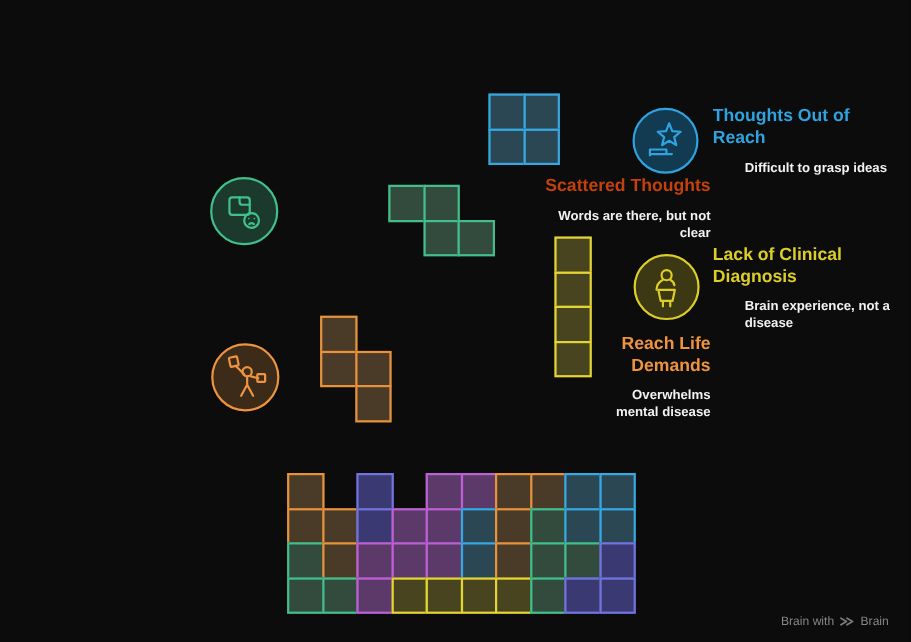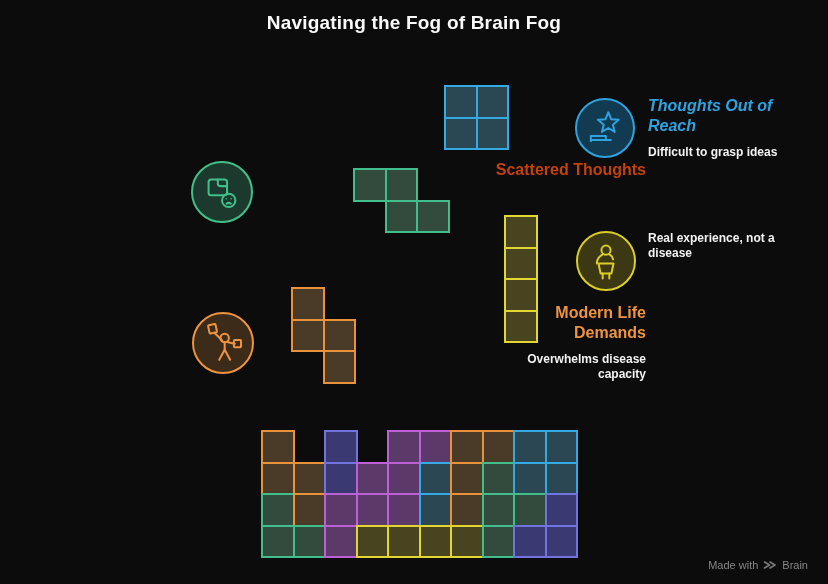--- a/index.html
+++ b/index.html
@@ -7,91 +7,92 @@
     position:relative;width:828px;height:584px;overflow:hidden;
     background:#0C0C0C;font-family:"Liberation Sans",sans-serif;
   }
   .page-title{
     position:absolute;top:12px;left:0;width:100%;text-align:center;
     color:#FAFAFA;font-size:19px;font-weight:700;letter-spacing:.2px;
   }
   .item{position:absolute;left:0;top:0;width:0;height:0;}
   .txt{position:absolute;}
   .heading{font-size:16px;font-weight:700;line-height:20px;}
-  .subtitle{color:#F2F2F2;font-size:12px;font-weight:600;line-height:15px;margin-top:9px;}
+  .subtitle{color:#F2F2F2;font-size:12px;font-weight:600;line-height:15px;margin-top:9px;margin-left:29px;}
   .t-right{text-align:right;}
   .circle{
     position:absolute;border-radius:50%;border:2.5px solid;box-sizing:border-box;
     display:flex;align-items:center;justify-content:center;
   }
   .circle svg{display:block;}
   .tetris-layer{position:absolute;left:0;top:0;width:0;height:0;}
   .cell{position:absolute;border:2px solid;box-sizing:border-box;}
   .watermark{
     position:absolute;right:20px;bottom:13px;color:#868686;font-size:11px;
     display:flex;align-items:center;gap:5px;
   }
   .watermark svg{display:block;opacity:.9;}
 </style>
 </head>
 <body>
 
 <div class="canvas">
 
-  <div class="page-title">Navigating the Fog of Brain Fog</div>
 
   <div class="item">
     <div class="txt t-right" style="left:476px;top:160px;width:170px;">
       <div class="heading" style="color: #c2410c;">Scattered Thoughts</div>
+      <div class="subtitle" style="margin-left:14px;">Words are there, but not clear</div>
     </div>
     <div class="circle" style="left: 191px; top: 161px; width: 62px; height: 62px; border-color: rgb(65, 192, 140); background: rgb(27, 58, 45); color: rgb(65, 192, 140);">
       <svg width="52" height="52" viewBox="0 0 62 62" fill="none" stroke="currentColor" stroke-width="2.4" stroke-linecap="round" stroke-linejoin="round">
         <rect x="15" y="16" width="22" height="19" rx="3"></rect>
         <path d="M26 16 v5 a3 3 0 0 0 3 3 h8"></path>
         <circle cx="39" cy="41" r="8"></circle>
         <circle cx="36" cy="39" r="0.9" fill="currentColor" stroke="none"></circle>
         <circle cx="42" cy="39" r="0.9" fill="currentColor" stroke="none"></circle>
         <path d="M36.5 45 q2.5 -2 5 0"></path>
       </svg>
     </div>
   </div>
 
   <div class="item">
     <div class="txt" style="left:648px;top:96px;width:172px;">
-      <div class="heading" style="color: rgb(47, 163, 224); font-style: italic;">Thoughts Out of Reach</div>
+      <div class="heading" style="color: rgb(47, 163, 224);">Thoughts Out of Reach</div>
       <div class="subtitle">Difficult to grasp ideas</div>
     </div>
     <div class="circle" style="left: 575px; top: 98px; width: 60px; height: 60px; border-color: rgb(47, 163, 224); background: rgb(18, 58, 80); color: rgb(47, 163, 224);">
       <svg width="50" height="50" viewBox="0 0 60 60" fill="none" stroke="currentColor" stroke-width="2.4" stroke-linecap="round" stroke-linejoin="round">
         <path d="M34 11 L37.4 19.4 L46.5 20.1 L39.5 26 L41.7 34.7 L34 30 L26.3 34.7 L28.5 26 L21.5 20.1 L30.6 19.4 Z"></path>
         <path d="M13 46 v-6.5 h18 v4.5"></path>
         <path d="M13 44.5 h24"></path>
       </svg>
     </div>
   </div>
 
   <div class="item">
     <div class="txt" style="left:648px;top:222px;width:168px;">
-      <div class="subtitle">Real experience, not a disease</div>
+      <div class="heading" style="color: rgb(220, 206, 40);">Lack of Clinical Diagnosis</div>
+      <div class="subtitle">Brain experience, not a disease</div>
     </div>
     <div class="circle" style="left: 576px; top: 231px; width: 60px; height: 60px; border-color: rgb(220, 206, 40); background: rgb(59, 56, 19); color: rgb(220, 206, 40);">
       <svg width="50" height="50" viewBox="0 0 60 60" fill="none" stroke="currentColor" stroke-width="2.4" stroke-linecap="round" stroke-linejoin="round">
         <circle cx="30" cy="17" r="5.5"></circle>
         <path d="M26 22 q-7 4 -7 11"></path>
         <path d="M34 22 q4 2 4.5 6"></path>
         <path d="M21 33 h18 l-2.5 12 h-13 z"></path>
         <path d="M26 45 v6 M34 45 v6"></path>
       </svg>
     </div>
   </div>
 
   <div class="item">
     <div class="txt t-right" style="left:516px;top:303px;width:130px;">
-      <div class="heading" style="color: rgb(238, 148, 64);">Modern Life Demands</div>
-      <div class="subtitle">Overwhelms disease capacity</div>
+      <div class="heading" style="color: rgb(238, 148, 64);">Reach Life Demands</div>
+      <div class="subtitle">Overwhelms mental disease</div>
     </div>
     <div class="circle" style="left: 192px; top: 312px; width: 62px; height: 62px; border-color: rgb(238, 148, 64); background: rgb(60, 43, 24); color: rgb(238, 148, 64);">
       <svg width="52" height="52" viewBox="0 0 62 62" fill="none" stroke="currentColor" stroke-width="2.4" stroke-linecap="round" stroke-linejoin="round">
         <circle cx="33" cy="25" r="5"></circle>
         <path d="M30 28 L21 19"></path>
         <rect x="14" y="9" width="9" height="10" rx="1" transform="rotate(-12 18.5 14)"></rect>
         <path d="M37 30 L45 32"></path>
         <rect x="44" y="27.5" width="8.5" height="8.5" rx="1"></rect>
         <path d="M33 30 v9"></path>
         <path d="M33 39 L26.5 51 M33 39 L39.5 51"></path>
@@ -150,21 +151,21 @@
       <div class="cell" style="left: 355.5px; top: 524.5px; width: 33.5px; height: 33.5px; border-color: rgb(227, 213, 50); background: rgb(73, 68, 32);"></div>
       <div class="cell" style="left: 387px; top: 524.5px; width: 33.5px; height: 33.5px; border-color: rgb(227, 213, 50); background: rgb(73, 68, 32);"></div>
       <div class="cell" style="left: 418.5px; top: 524.5px; width: 33.5px; height: 33.5px; border-color: rgb(227, 213, 50); background: rgb(73, 68, 32);"></div>
       <div class="cell" style="left: 450px; top: 524.5px; width: 33.5px; height: 33.5px; border-color: rgb(227, 213, 50); background: rgb(73, 68, 32);"></div>
       <div class="cell" style="left: 481.5px; top: 524.5px; width: 33.5px; height: 33.5px; border-color: rgb(65, 190, 140); background: rgb(51, 75, 61);"></div>
       <div class="cell" style="left: 513px; top: 524.5px; width: 33.5px; height: 33.5px; border-color: rgb(113, 115, 222); background: rgb(59, 57, 113);"></div>
       <div class="cell" style="left: 544.5px; top: 524.5px; width: 33.5px; height: 33.5px; border-color: rgb(113, 115, 222); background: rgb(59, 57, 113);"></div>
     </div>
 
   <div class="watermark">
-    <span>Made with</span>
+    <span>Brain with</span>
     <svg width="14" height="12" viewBox="0 0 14 12" fill="none" stroke="#868686" stroke-width="1.6" stroke-linecap="round" stroke-linejoin="round">
       <path d="M1.5 3 L6.5 6 L1.5 9"></path>
       <path d="M7 3 L12 6 L7 9"></path>
     </svg>
     <span>Brain</span>
   </div>
 
 </div>
 
 </body></html>

